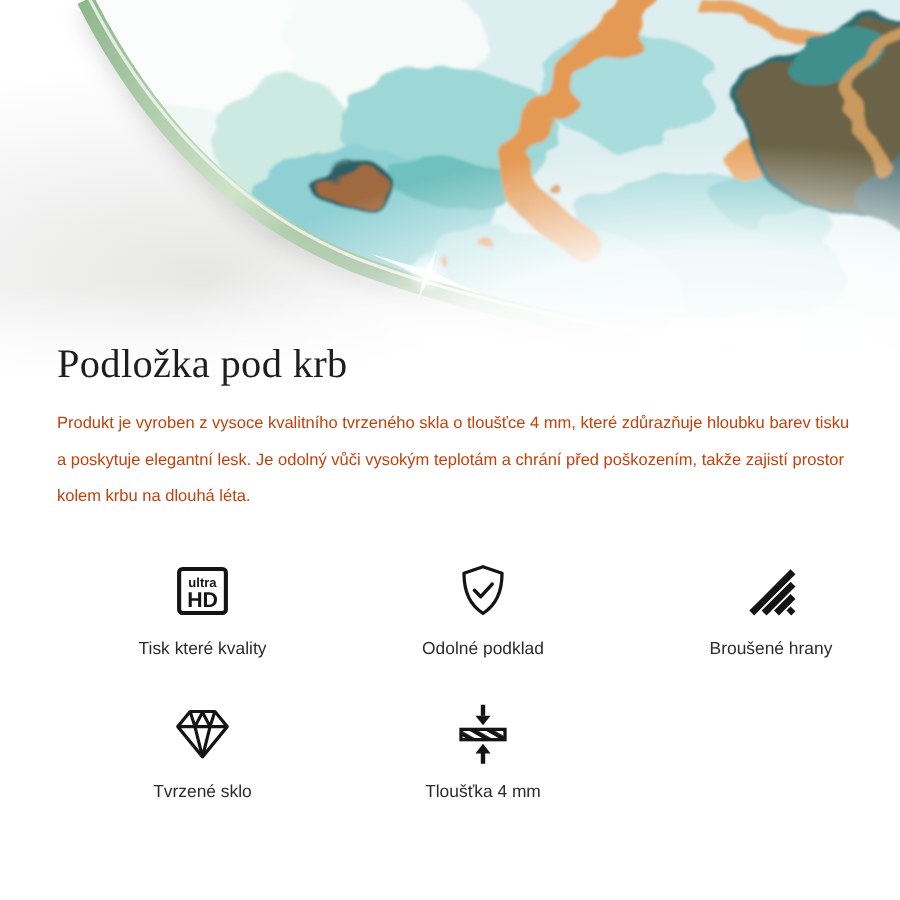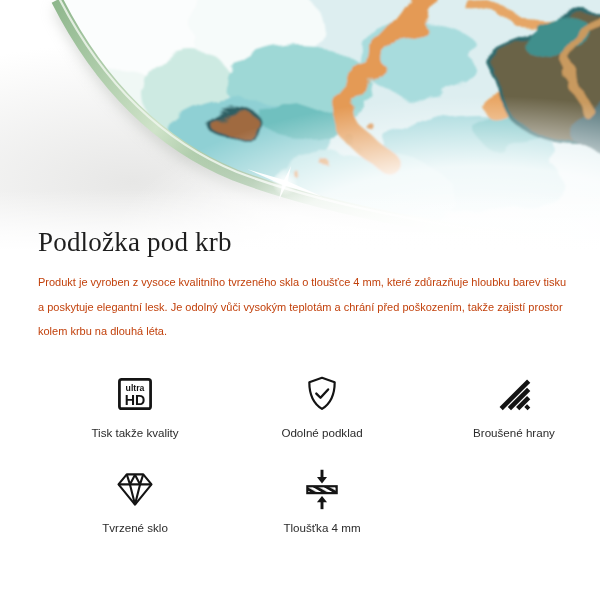--- a/index.html
+++ b/index.html
@@ -166,21 +166,21 @@
 
 
       <div class="feature">
         <div class="icon-box">
           <svg width="44" height="44" viewBox="0 0 48 48">
             <rect x="7" y="8" width="34" height="32" rx="2.5" fill="none" stroke="#141414" stroke-width="3"></rect>
             <text x="24" y="21" text-anchor="middle" font-family="Liberation Sans, sans-serif" font-size="9.5" font-weight="600" fill="#141414">ultra</text>
             <text x="24" y="35.5" text-anchor="middle" font-family="Liberation Sans, sans-serif" font-size="15.5" font-weight="700" fill="#141414">HD</text>
           </svg>
         </div>
-        <div class="label">Tisk takže kvality</div>
+        <div class="label">Tisk které kvality</div>
       </div>
 
       <div class="feature">
         <div class="icon-box">
           <svg width="42" height="44" viewBox="0 0 48 48">
             <path d="M24,5.5 L38.5,10.5 C38.5,24 34.5,34.5 24,41 C13.5,34.5 9.5,24 9.5,10.5 Z" fill="none" stroke="#141414" stroke-width="2.5" stroke-linejoin="round"></path>
             <path d="M17.5,23.5 L22.3,28.3 L31,18.8" fill="none" stroke="#141414" stroke-width="2.7" stroke-linecap="round" stroke-linejoin="round"></path>
           </svg>
         </div>
         <div class="label">Odolné podklad</div>

